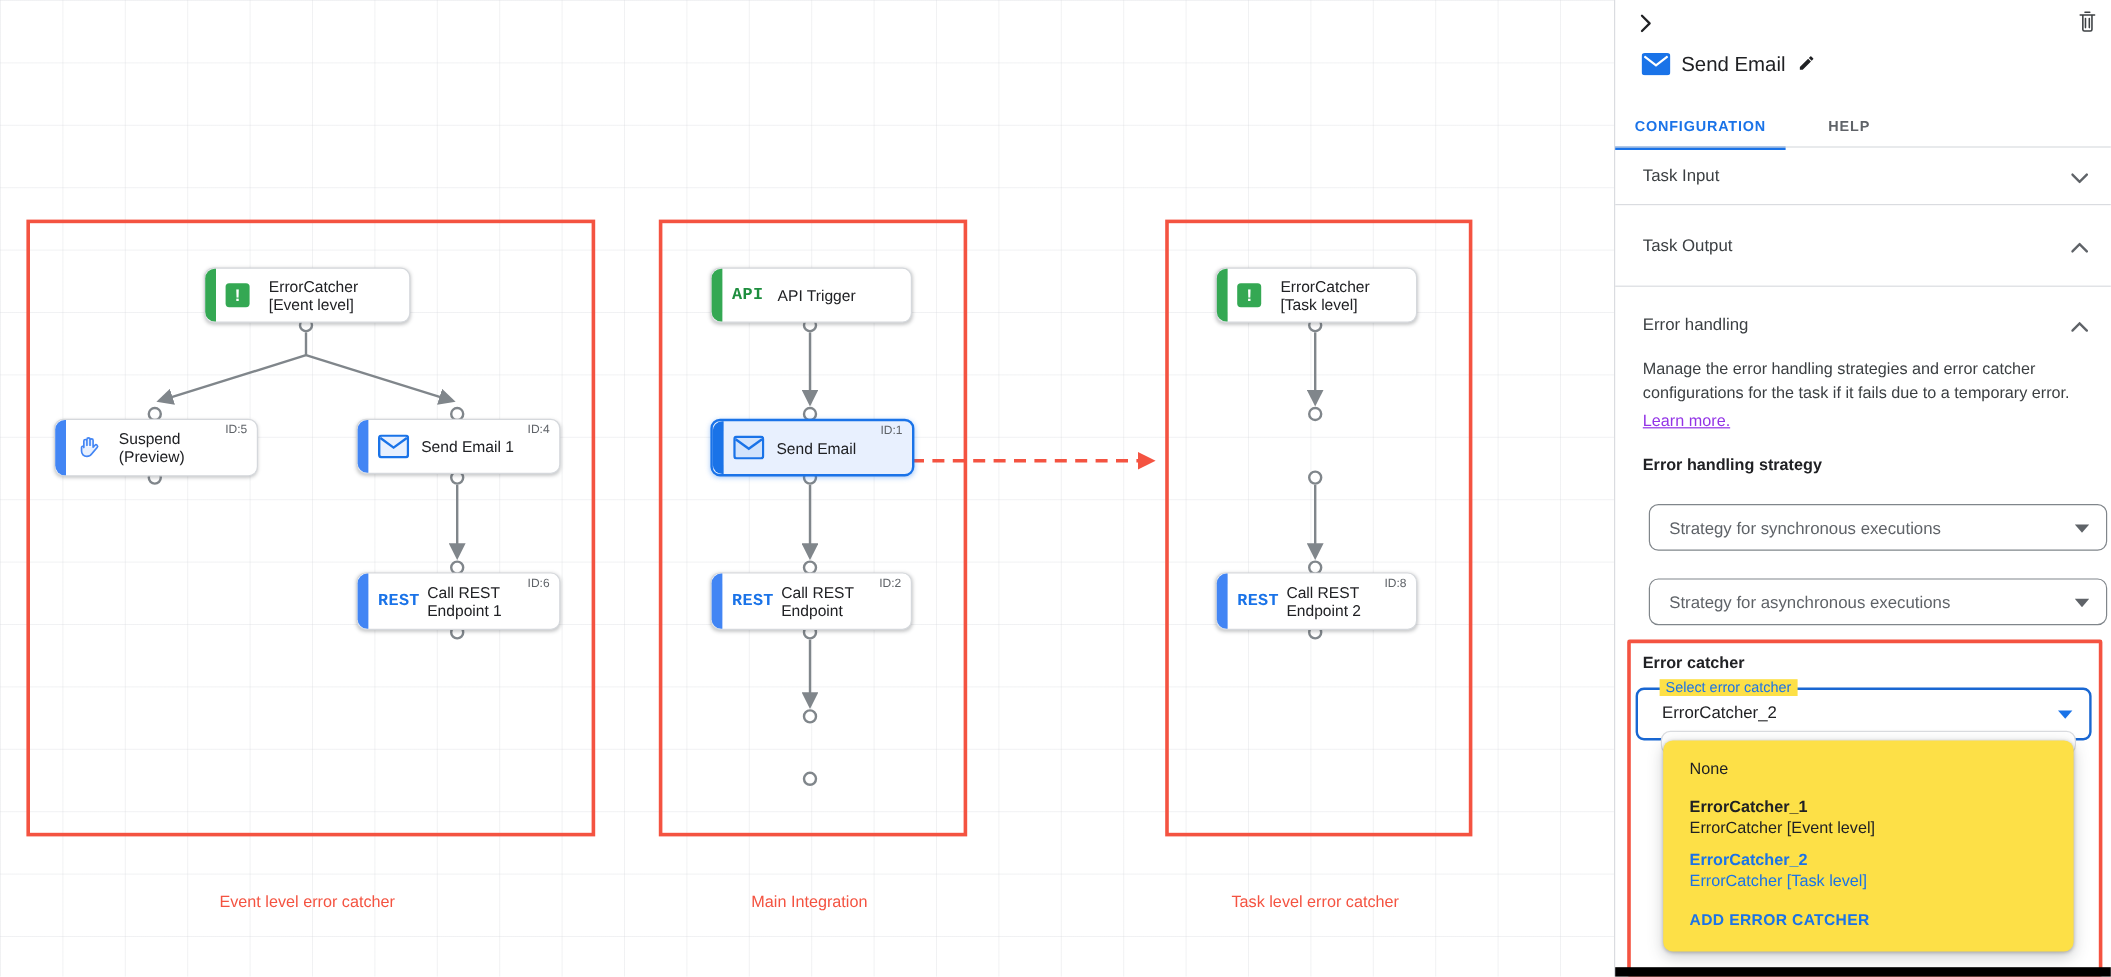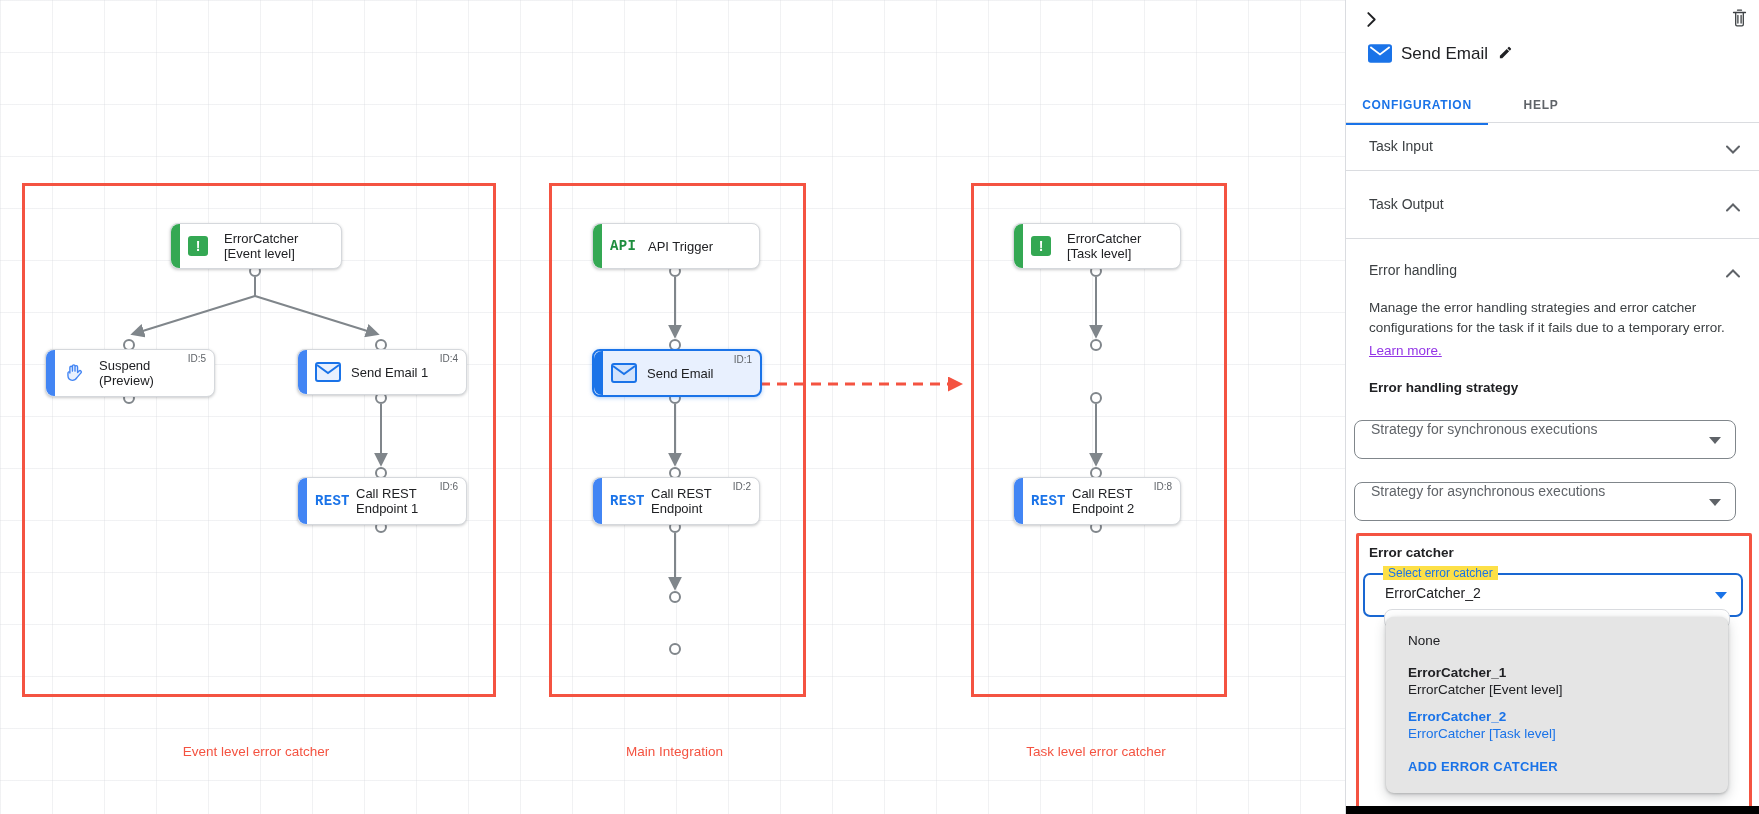--- a/index.html
+++ b/index.html
@@ -38,33 +38,33 @@
   .divider{position:absolute;left:0;width:414px;height:1px;background:#dadce0;}
   .sec-header{font-size:14px;font-weight:500;color:#3c4043;}
   .chev{position:absolute;right:20px;}
   .tab{position:absolute;top:88px;height:34px;display:flex;align-items:center;justify-content:center;
        font-size:12px;font-weight:bold;letter-spacing:.7px;cursor:pointer;}
   #tab-config{left:0;width:142px;color:#1a73e8;border-bottom:3px solid #1a73e8;}
   #tab-help{left:150px;width:90px;color:#5f6368;}
   .para{font-size:13.5px;line-height:20px;color:#3c4043;}
   .link{color:#9334e6;text-decoration:underline;font-size:13.5px;}
   .blabel{font-size:13.5px;font-weight:bold;color:#202124;}
-  .dd{position:absolute;left:8px;width:380px;height:37px;border:1px solid #80868b;border-radius:8px;
-      display:flex;background:#fff;}
+  .dd{position:absolute;left:28px;width:380px;height:37px;border:1px solid #80868b;border-radius:8px;
+      display:flex;align-items:center;background:#fff;}
   .dd .dtext{margin-left:16px;font-size:14px;color:#5f6368;}
   .caret{position:absolute;right:14px;top:50%;margin-top:-3px;width:0;height:0;
          border-left:6px solid transparent;border-right:6px solid transparent;border-top:7px solid #5f6368;}
   .caret.blue{border-top-color:#1a73e8;}
   #ec-redbox{position:absolute;left:10px;top:533px;width:390px;height:275px;border:3px solid #f45341;border-radius:2px;pointer-events:none;}
   #ec-select{position:absolute;left:17px;top:573px;width:376px;height:40px;border:2.5px solid #1967d2;border-radius:7px;background:#fff;}
   #ec-select .flabel{position:absolute;left:18px;top:-9px;background:#fde047;padding:0 5px;
        color:#1a73e8;font-size:12px;}
   #ec-select .sval{position:absolute;left:20px;top:10px;font-size:14px;color:#202124;}
   #menu-ghost{position:absolute;left:38px;top:609px;width:344px;height:18px;border:1px solid #dadce0;border-radius:8px;background:#fff;}
-  #ec-menu{position:absolute;left:40px;top:617px;width:342px;height:176px;background:#e5e5e5;border-radius:8px;
+  #ec-menu{position:absolute;left:40px;top:617px;width:342px;height:176px;background:#fde047;border-radius:8px;
        box-shadow:0 1px 3px rgba(60,64,67,.3),0 4px 12px rgba(60,64,67,.25);}
   .mi{position:absolute;left:22px;font-size:13.5px;color:#202124;cursor:pointer;}
   .mi .sub{display:block;font-weight:normal;margin-top:2px;}
   #mi-add{font-weight:bold;color:#1a73e8;letter-spacing:.3px;font-size:13px;}
   .mi.blue, .mi.blue .sub{color:#1a73e8;}
   #blackbar{position:absolute;left:0px;top:806px;width:414px;height:8px;background:#000;}
   .iconbtn{cursor:pointer;}
 </style>
 </head>
 <body>

